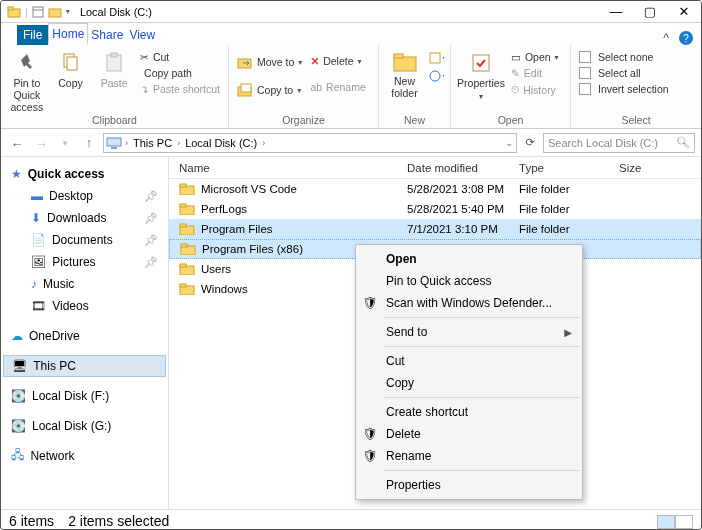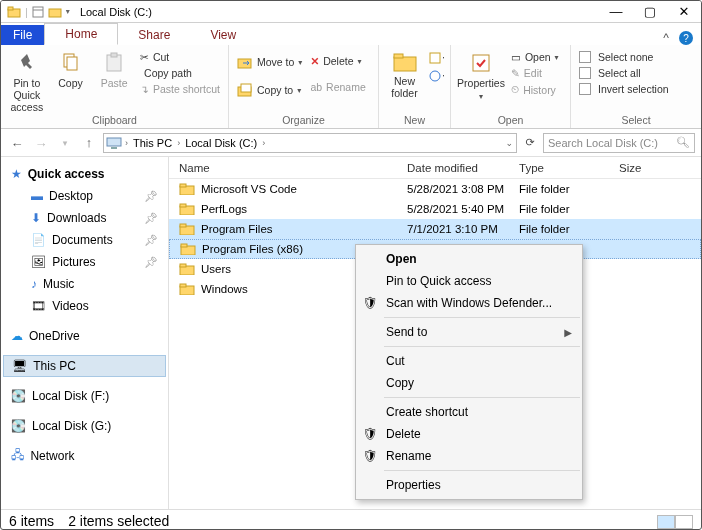--- a/index.html
+++ b/index.html
@@ -8,22 +8,22 @@
 
 .titlebar { height: 22px; display: flex; align-items: center; background: #fff; border-bottom: 1px solid #d0d0d0; font-size: 11px; }
 .titlebar .qat { display: flex; align-items: center; gap: 4px; padding: 0 6px; }
 .titlebar .title { margin-left: 4px; }
 .titlebar .spacer { flex: 1; }
 .titlebar .winbtns { display: flex; }
 .titlebar .winbtns span { width: 34px; height: 22px; display: flex; align-items: center; justify-content: center; font-size: 13px; }
 
 
 .tabs { height: 22px; display: flex; align-items: flex-end; background: #fff; font-size: 12px; }
-.tabs .file { background: #1d4ed8; color: #fff; padding: 3px 12px; }
-.tabs .tab { padding: 3px 20px; color: #7f1d1d; }
+.tabs .file { background: #0369a1; color: #fff; padding: 3px 6px; margin-left: 16px; }
+.tabs .tab { padding: 3px 3px; color: #1d4ed8; }
 .tabs .tab.active { border: 1px solid #ccc; border-bottom: 1px solid #fff; background: #fff; }
 .tabs .spacer { flex: 1; }
 .tabs .right { display: flex; align-items: center; gap: 10px; padding-right: 8px; color: #555; font-size: 12px; }
 .helpcircle { width: 14px; height: 14px; border-radius: 50%; background: #1979ca; color: #fff; display: inline-flex; align-items: center; justify-content: center; font-size: 10px; }
 
 
 .ribbon { height: 84px; display: flex; border-bottom: 1px solid #ccc; background: #fdfdfd; }
 .rgroup { border-right: 1px solid #e0e0e0; display: flex; flex-direction: column; padding: 2px 6px 0; }
 .rgroup .body { flex: 1; display: flex; align-items: flex-start; gap: 4px; }
 .rgroup .label { text-align: center; font-size: 10.5px; color: #666; padding-bottom: 2px; }

